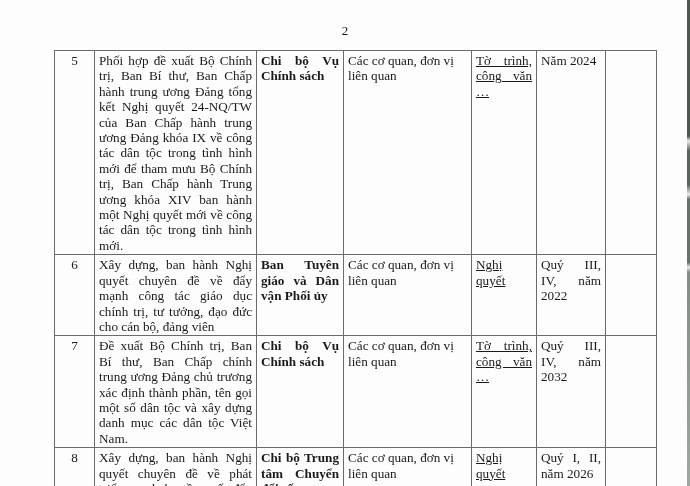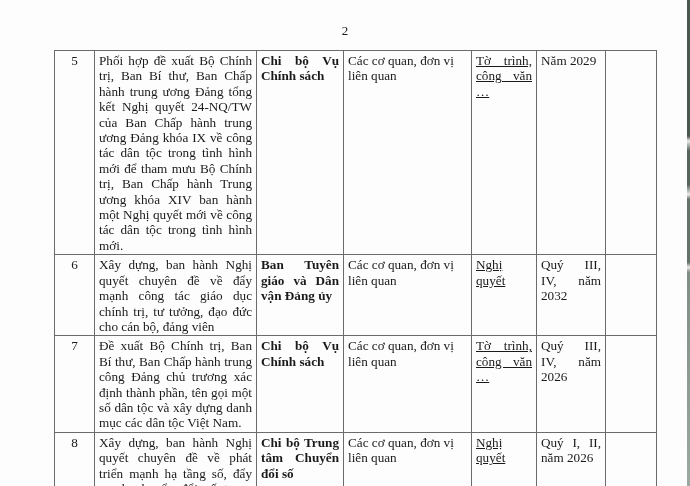--- a/index.html
+++ b/index.html
@@ -65,39 +65,39 @@
 <div class="right-edge"></div>
 
 <table class="plan">
   <tbody>
     <tr class="r5">
       <td class="c-no">5</td>
       <td class="c-task">Phối hợp đề xuất Bộ Chính trị, Ban Bí thư, Ban Chấp hành trung ương Đảng tổng kết Nghị quyết 24-NQ/TW của Ban Chấp hành trung ương Đảng khóa IX về công tác dân tộc trong tình hình mới để tham mưu Bộ Chính trị, Ban Chấp hành Trung ương khóa XIV ban hành một Nghị quyết mới về công tác dân tộc trong tình hình mới.</td>
       <td class="c-lead">Chi bộ Vụ Chính sách</td>
       <td class="c-coord">Các cơ quan, đơn vị liên quan</td>
       <td class="c-product">Tờ trình, công văn …</td>
-      <td class="c-time">Năm 2029</td>
+      <td class="c-time">Năm 2024</td>
       <td class="c-note"></td>
     </tr>
     <tr class="r6">
       <td class="c-no">6</td>
       <td class="c-task">Xây dựng, ban hành Nghị quyết chuyên đề về đẩy mạnh công tác giáo dục chính trị, tư tưởng, đạo đức cho cán bộ, đảng viên</td>
-      <td class="c-lead">Ban Tuyên giáo và Dân vận Đảng ủy</td>
+      <td class="c-lead">Ban Tuyên giáo và Dân vận Phối ủy</td>
       <td class="c-coord">Các cơ quan, đơn vị liên quan</td>
       <td class="c-product">Nghị quyết</td>
-      <td class="c-time">Quý III, IV, năm 2032</td>
+      <td class="c-time">Quý III, IV, năm 2022</td>
       <td class="c-note"></td>
     </tr>
     <tr class="r7">
       <td class="c-no">7</td>
-      <td class="c-task">Đề xuất Bộ Chính trị, Ban Bí thư, Ban Chấp hành trung công Đảng chủ trương xác định thành phần, tên gọi một số dân tộc và xây dựng danh mục các dân tộc Việt Nam.</td>
+      <td class="c-task">Đề xuất Bộ Chính trị, Ban Bí thư, Ban Chấp chính trung ương Đảng chủ trương xác định thành phần, tên gọi một số dân tộc và xây dựng danh mục các dân tộc Việt Nam.</td>
       <td class="c-lead">Chi bộ Vụ Chính sách</td>
       <td class="c-coord">Các cơ quan, đơn vị liên quan</td>
       <td class="c-product">Tờ trình, công văn …</td>
-      <td class="c-time">Quý III, IV, năm 2026</td>
+      <td class="c-time">Quý III, IV, năm 2032</td>
       <td class="c-note"></td>
     </tr>
     <tr class="r8">
       <td class="c-no">8</td>
       <td class="c-task">Xây dựng, ban hành Nghị quyết chuyên đề về phát triển mạnh hạ tầng số, đẩy mạnh chuyển đổi số trong toàn Đảng bộ; xây dựng và phát triển đồng bộ hạ tầng dữ liệu dân tộc, tín ngưỡng, tôn giáo phục vụ công tác quản lý, điều</td>
       <td class="c-lead">Chi bộ Trung tâm Chuyển đổi số</td>
       <td class="c-coord">Các cơ quan, đơn vị liên quan</td>
       <td class="c-product">Nghị quyết</td>
       <td class="c-time">Quý I, II, năm 2026</td>
       <td class="c-note"></td>

